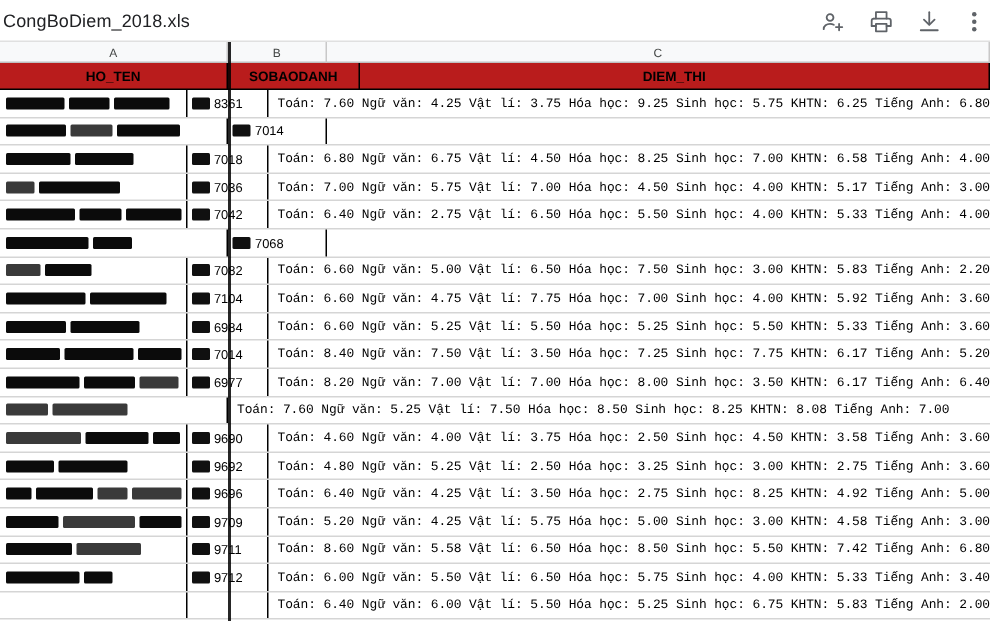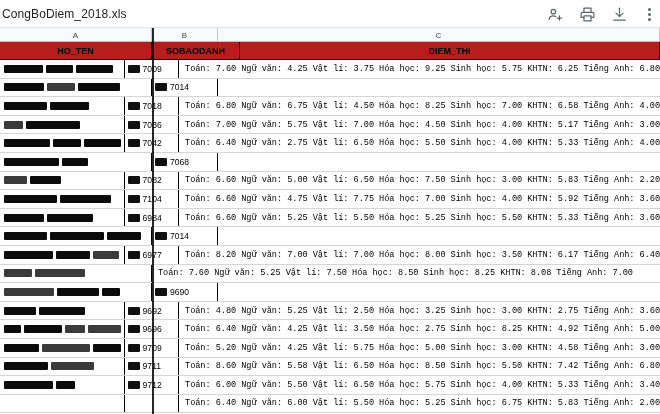--- a/index.html
+++ b/index.html
@@ -243,21 +243,21 @@
 
     <div class="rows" id="rows">
         <div class="row">
           <div class="cell-a">
             <span class="redact" style="width: 39px;"></span>
             <span class="redact" style="width: 27px;"></span>
             <span class="redact" style="width: 37px;"></span>
           </div>
           <div class="cell-b">
             <span class="idchip"></span>
-            <span>7009</span>
+            <span>8361</span>
           </div>
           <div class="cell-c">Toán: 7.60   Ngữ văn: 4.25   Vật lí: 3.75   Hóa học: 9.25   Sinh học: 5.75   KHTN: 6.25   Tiếng Anh: 6.80</div>
         </div>
         <div class="row">
           <div class="cell-a">
             <span class="redact" style="width: 40px;"></span>
             <span class="redact soft" style="width: 28px;"></span>
             <span class="redact" style="width: 42px;"></span>
           </div>
           <div class="cell-b">
@@ -345,20 +345,21 @@
         <div class="row">
           <div class="cell-a">
             <span class="redact" style="width: 43px;"></span>
             <span class="redact" style="width: 54px;"></span>
             <span class="redact" style="width: 34px;"></span>
           </div>
           <div class="cell-b">
             <span class="idchip"></span>
             <span>7014</span>
           </div>
+          <div class="cell-c">Toán: 8.40   Ngữ văn: 7.50   Vật lí: 3.50   Hóa học: 7.25   Sinh học: 7.75   KHTN: 6.17   Tiếng Anh: 5.20</div>
         </div>
         <div class="row">
           <div class="cell-a">
             <span class="redact" style="width: 49px;"></span>
             <span class="redact" style="width: 34px;"></span>
             <span class="redact soft" style="width: 26px;"></span>
           </div>
           <div class="cell-b">
             <span class="idchip"></span>
             <span>6977</span>
@@ -375,20 +376,21 @@
         <div class="row">
           <div class="cell-a">
             <span class="redact soft" style="width: 50px;"></span>
             <span class="redact" style="width: 42px;"></span>
             <span class="redact" style="width: 18px;"></span>
           </div>
           <div class="cell-b">
             <span class="idchip"></span>
             <span>9690</span>
           </div>
+          <div class="cell-c">Toán: 4.60   Ngữ văn: 4.00   Vật lí: 3.75   Hóa học: 2.50   Sinh học: 4.50   KHTN: 3.58   Tiếng Anh: 3.60</div>
         </div>
         <div class="row">
           <div class="cell-a">
             <span class="redact" style="width: 32px;"></span>
             <span class="redact" style="width: 46px;"></span>
           </div>
           <div class="cell-b">
             <span class="idchip"></span>
             <span>9692</span>
           </div>

